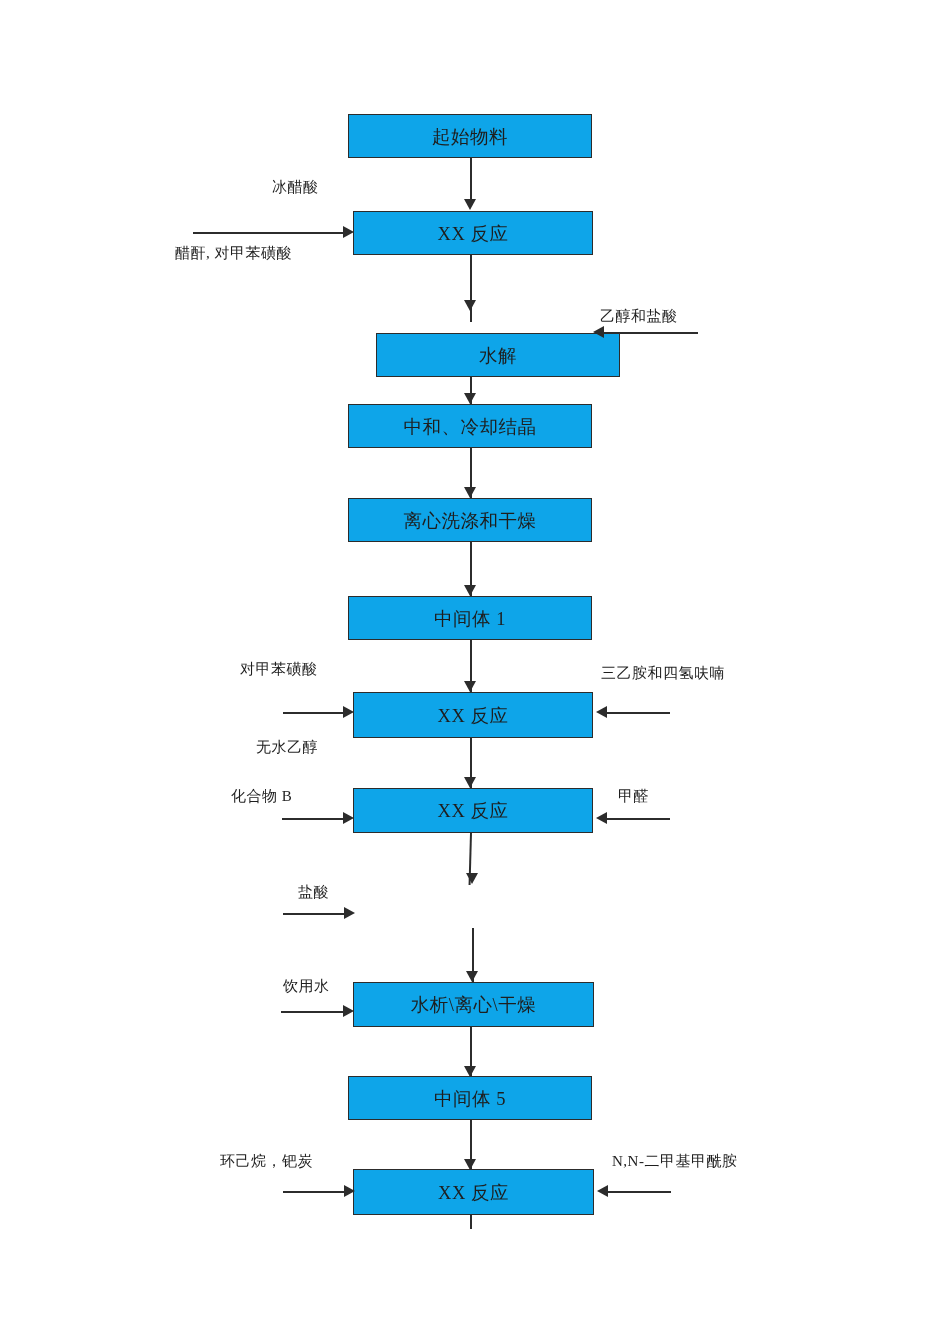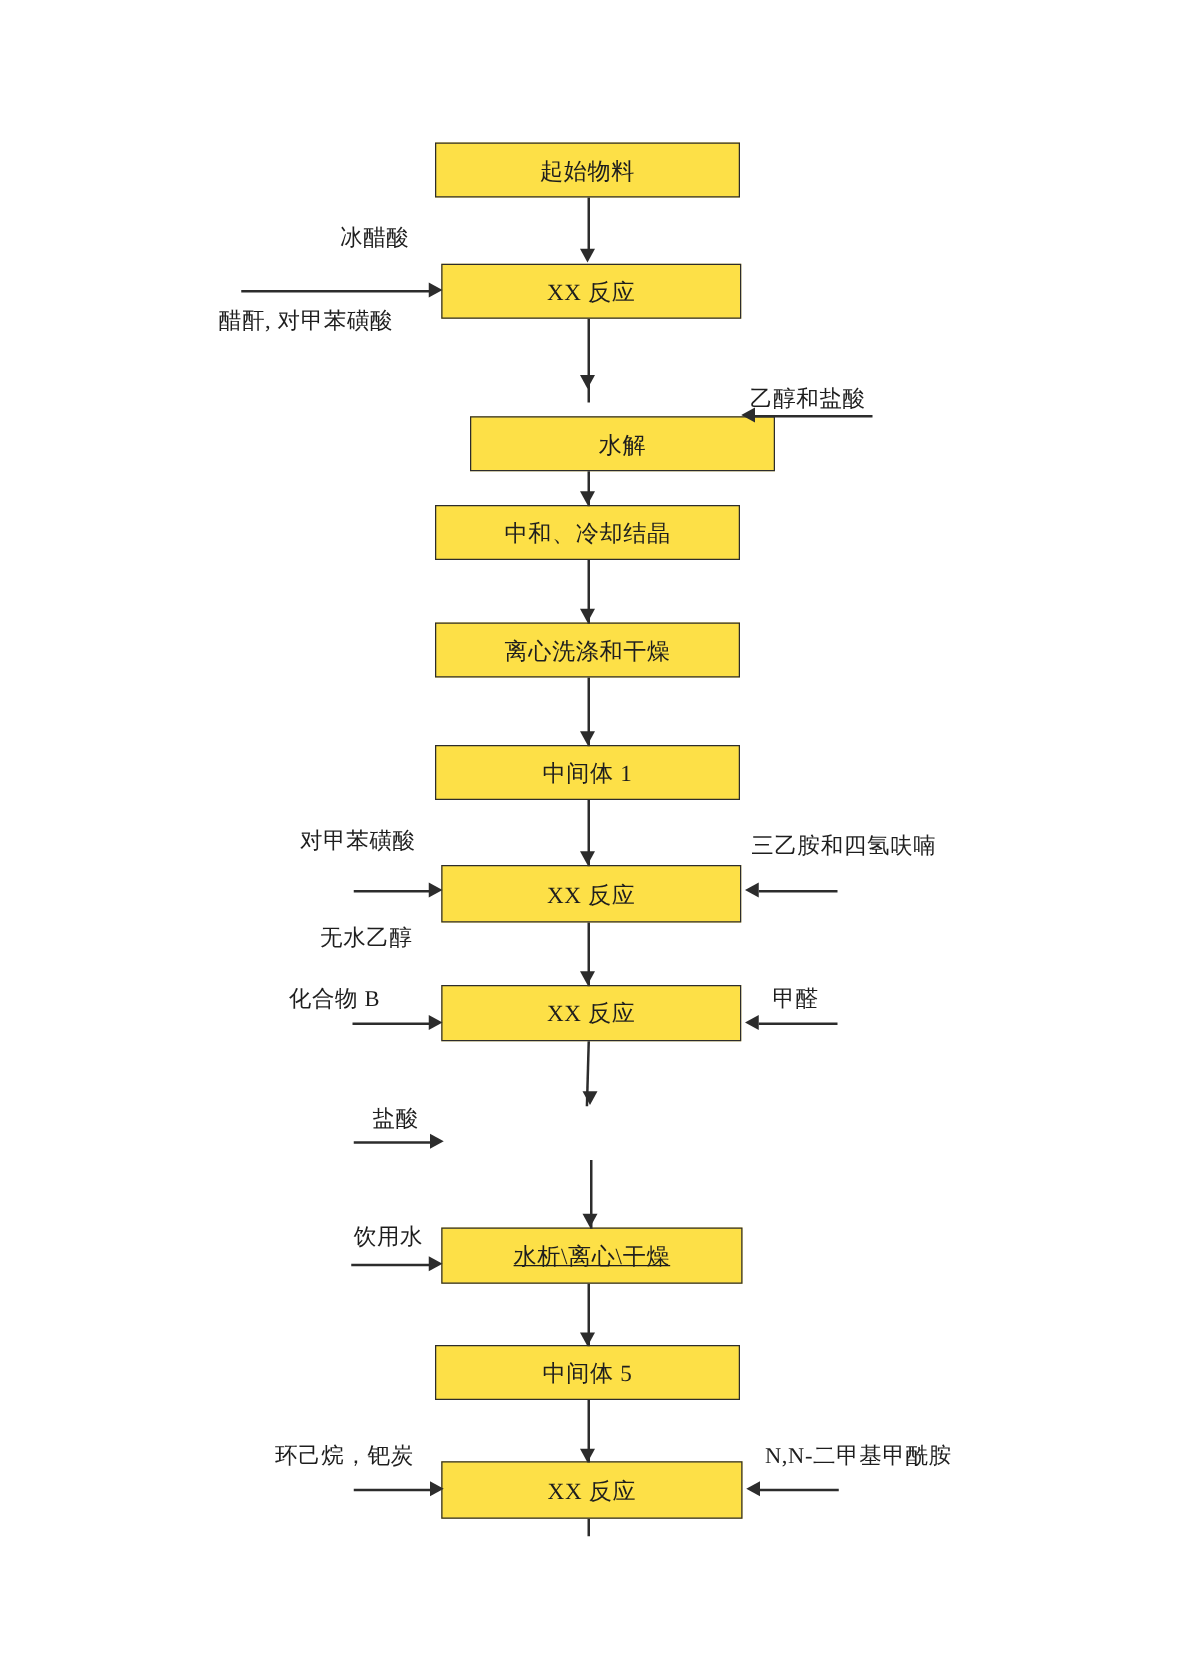--- a/index.html
+++ b/index.html
@@ -15,21 +15,21 @@
     position: relative;
     width: 950px;
     height: 1344px;
     background: #ffffff;
     overflow: hidden;
   }
   .node {
     position: absolute;
     box-sizing: border-box;
     border: 1.6px solid #2c2c2c;
-    background: #fde047;
+    background: #0ea5e9;
     display: flex;
     align-items: center;
     justify-content: center;
     font-size: 18.5px;
     letter-spacing: 0.5px;
     color: #1e1e1e;
     white-space: nowrap;
   }
   .vline {
     position: absolute;
@@ -60,21 +60,21 @@
   .arrow-left {
     position: absolute;
     width: 0;
     height: 0;
     border-top: 6.5px solid transparent;
     border-bottom: 6.5px solid transparent;
     border-right: 11px solid #2c2c2c;
   }
   .label {
     position: absolute;
-    font-size: 18px;
+    font-size: 15px;
     color: #1e1e1e;
     white-space: nowrap;
     letter-spacing: 0.5px;
   }
 </style>
 </head>
 <body>
 
 <div id="page">
 
@@ -104,21 +104,21 @@
 
   <div class="node" style="left:353px; top:692px; width:240px; height:46px;">
     <span>XX 反应</span>
   </div>
 
   <div class="node" style="left:353px; top:788px; width:240px; height:45px;">
     <span>XX 反应</span>
   </div>
 
 
-  <div class="node" style="left:353px; top:982px; width:241px; height:45px;text-decoration:underline;">
+  <div class="node" style="left:353px; top:982px; width:241px; height:45px;">
     <span>水析\离心\干燥</span>
   </div>
 
   <div class="node" style="left:348px; top:1076px; width:244px; height:44px;">
     <span>中间体 5</span>
   </div>
 
   <div class="node" style="left:353px; top:1169px; width:241px; height:46px;">
     <span>XX 反应</span>
   </div>

